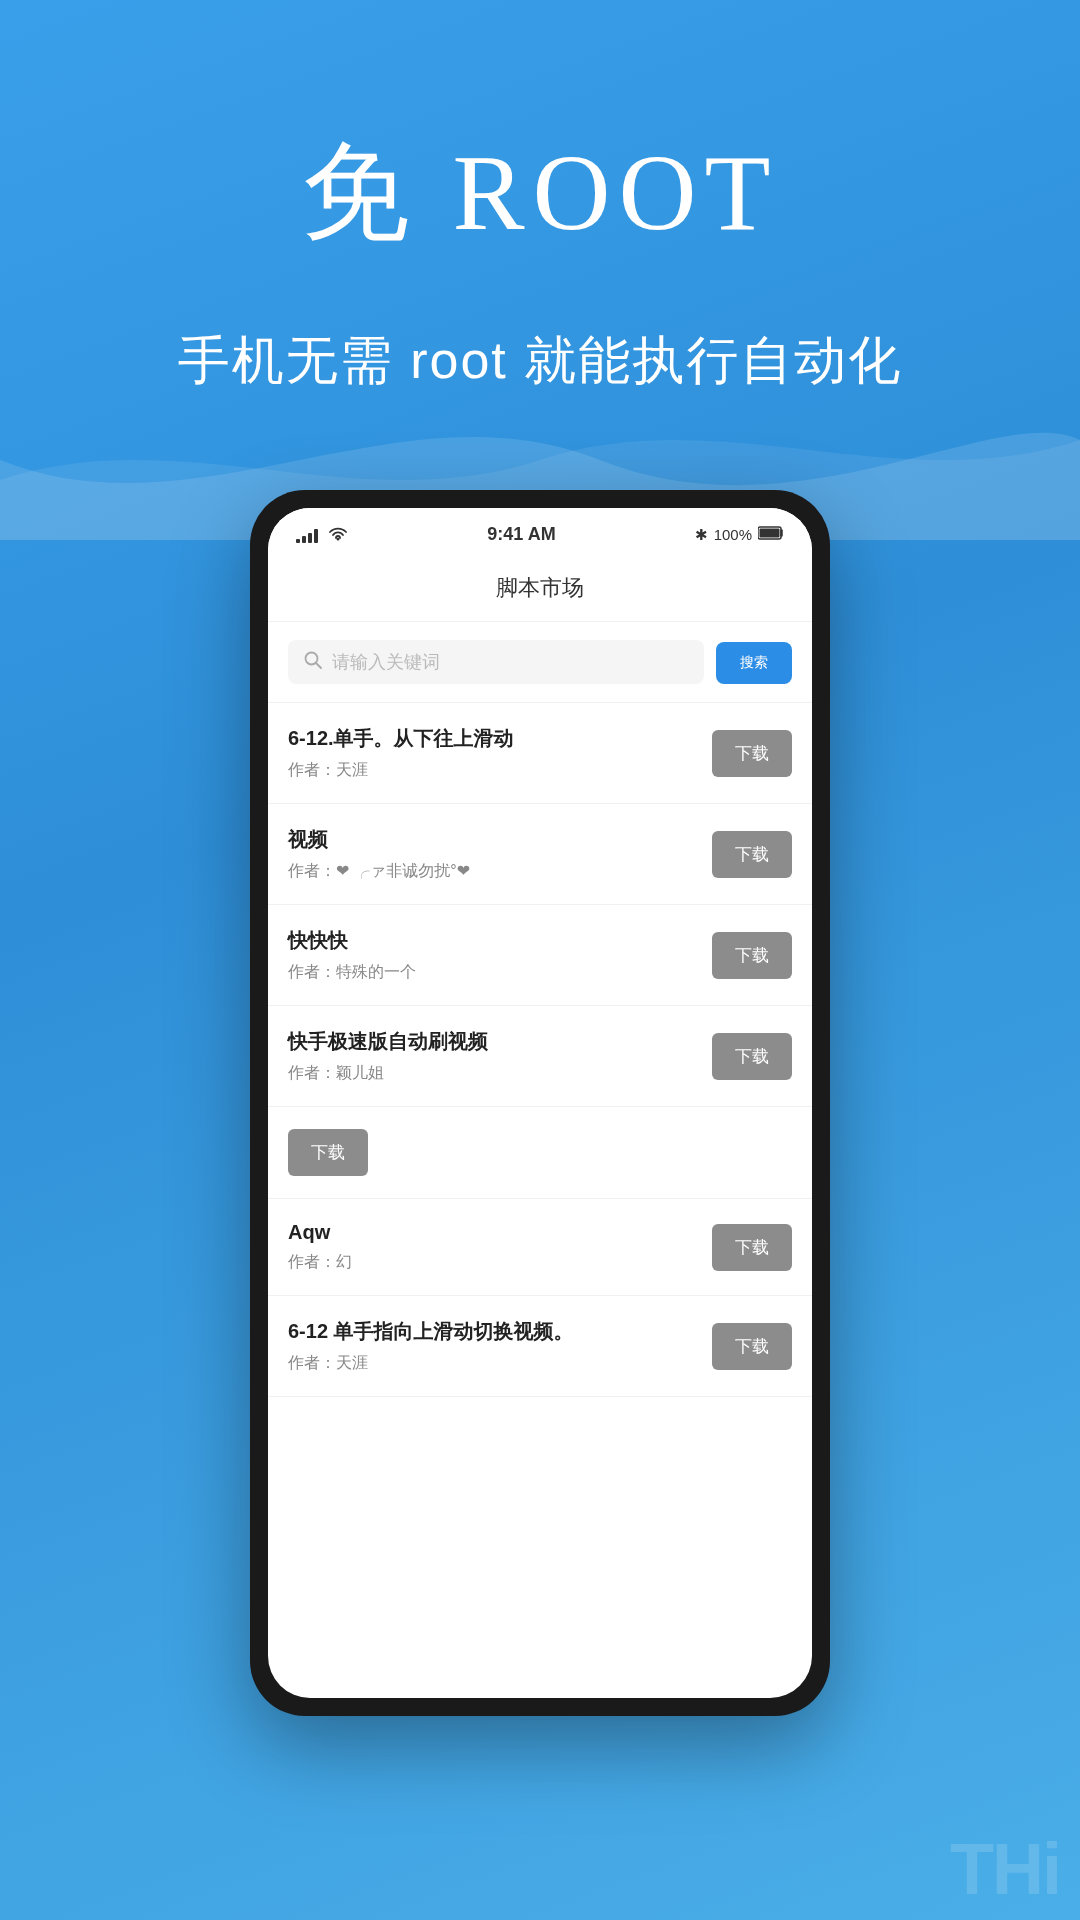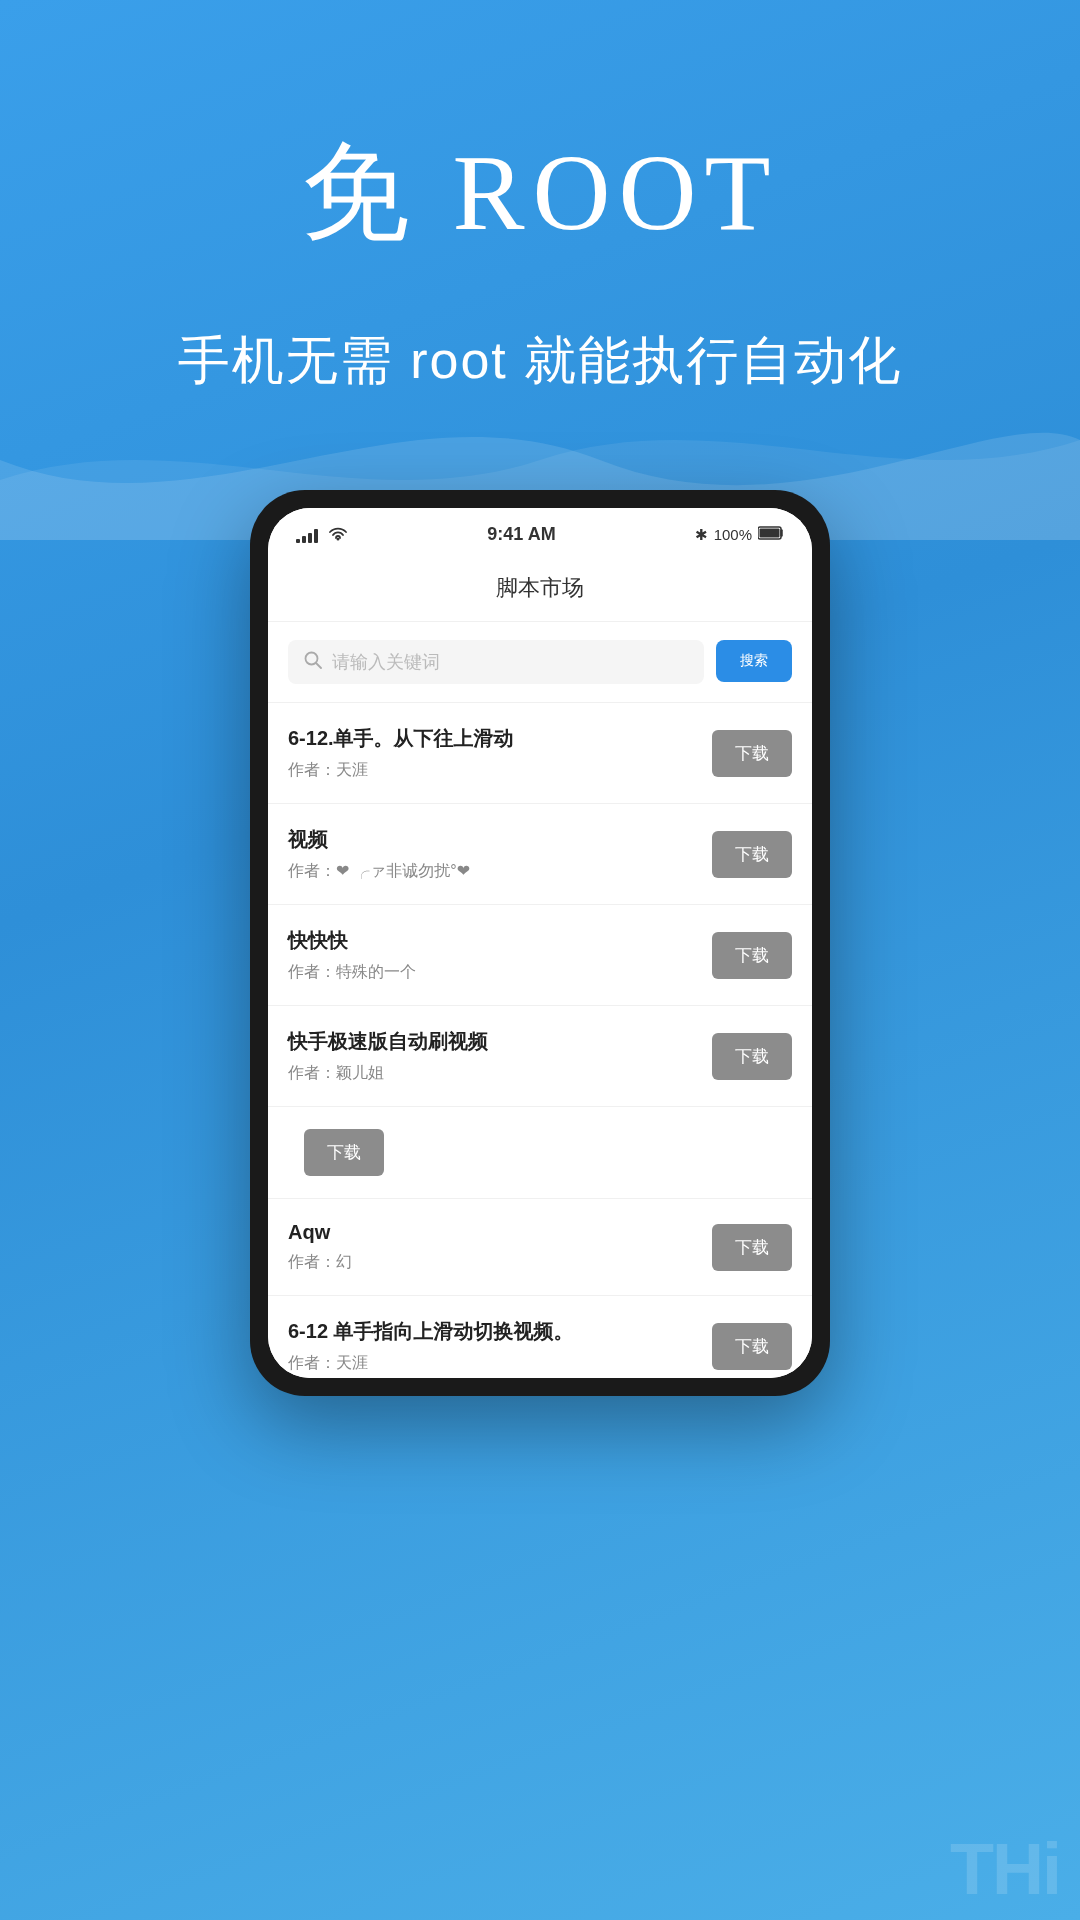--- a/index.html
+++ b/index.html
@@ -46,21 +46,21 @@
       background: #1a1a1a;
       border-radius: 55px;
       padding: 18px;
       box-shadow: 0 30px 80px rgba(0,0,0,0.35);
     }
 
     .phone-screen {
       background: #fff;
       border-radius: 42px;
       overflow: hidden;
-      height: 870px;
+      height: 1190px;
     }
 
     
     .status-bar {
       display: flex;
       justify-content: space-between;
       align-items: center;
       padding: 16px 28px 8px;
       background: #fff;
     }
@@ -110,21 +110,21 @@
       padding: 20px 0 18px;
       font-size: 22px;
       color: #333;
       border-bottom: 1px solid #f0f0f0;
       background: #fff;
     }
 
     
     .search-bar {
       display: flex;
-      align-items: flex-start;
+      align-items: flex-end;
       padding: 18px 20px;
       gap: 12px;
       background: #fff;
       border-bottom: 1px solid #f0f0f0;
     }
 
     .search-input-wrapper {
       flex: 1;
       display: flex;
       align-items: center;
@@ -188,21 +188,20 @@
 
     .download-btn {
       background: #8c8c8c;
       color: #fff;
       border: none;
       border-radius: 6px;
       padding: 12px 22px;
       font-size: 17px;
       cursor: pointer;
       min-width: 80px;
-      margin-left: 16px;
     }
 
     
     .bottom-text {
       position: absolute;
       bottom: 0;
       right: 0;
       font-size: 72px;
       font-weight: 900;
       color: rgba(255,255,255,0.15);

